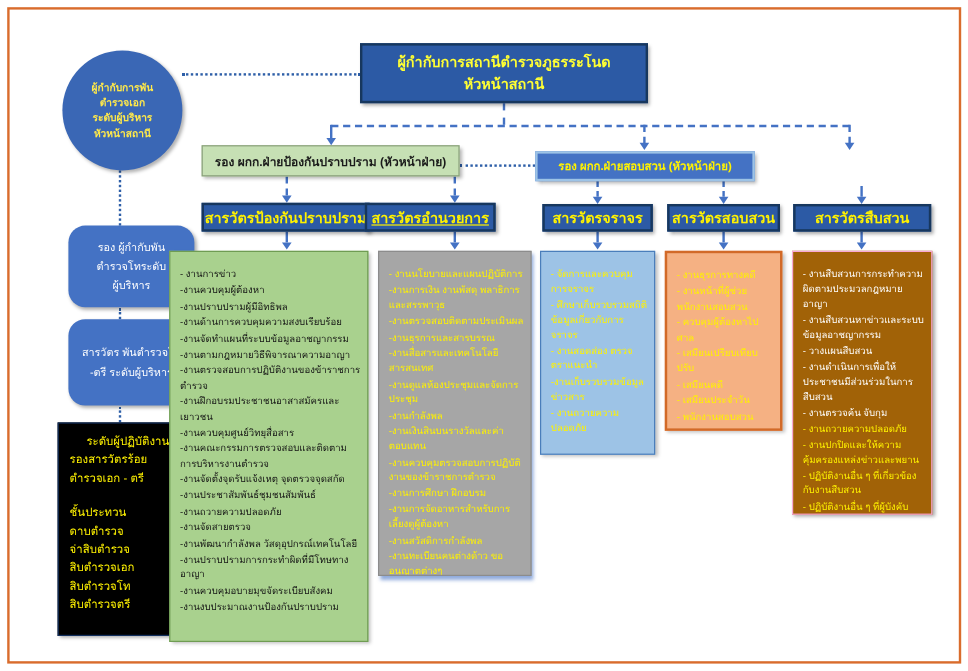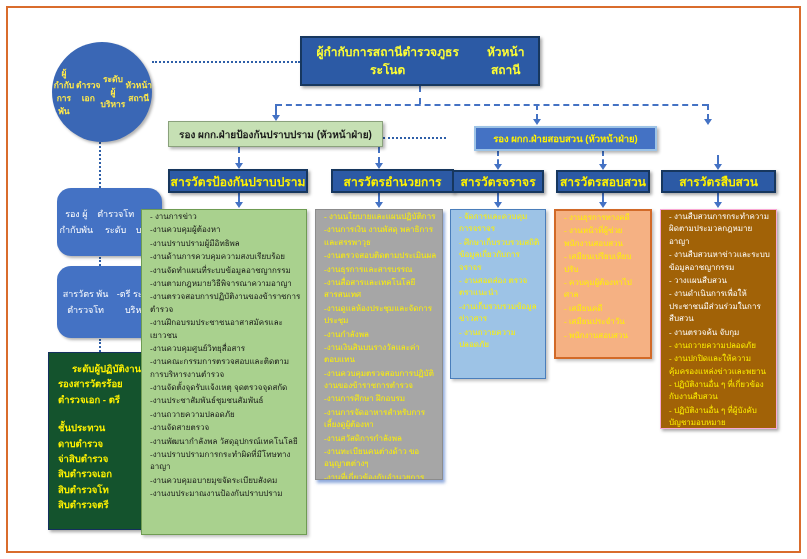--- a/index.html
+++ b/index.html
@@ -5,21 +5,21 @@
   html,body{margin:0;padding:0;background:#fff;}
   #stage{
     position:relative;width:807px;height:559px;background:#ffffff;
     font-family:"Liberation Sans",sans-serif;overflow:hidden;
   }
   .frame{
     position:absolute;left:6px;top:6px;right:6px;bottom:6px;
     border:2px solid #D96C2C;background:#ffffff;
   }
   .abs{position:absolute;box-sizing:border-box;}
-  .ctr{display:flex;flex-direction:row;align-items:center;justify-content:center;text-align:center;}
+  .ctr{display:flex;flex-direction:column;align-items:center;justify-content:center;text-align:center;}
 
   
   .title-box{
     left:300px;top:36px;width:240px;height:50px;
     background:#2C5AA5;border:2px solid #17375E;
     color:#FFFF33;font-weight:bold;font-size:12px;line-height:1.5;
     box-shadow:2px 2px 3px rgba(0,0,0,.35);
   }
 
   
@@ -29,56 +29,56 @@
     box-shadow:2px 2px 3px rgba(0,0,0,.3);
   }
   .round-box{
     background:#4472C4;border-radius:14px;color:#ffffff;
     font-size:9px;line-height:1.8;box-shadow:2px 2px 3px rgba(0,0,0,.3);
   }
   .round1{left:57px;top:188px;width:105px;height:68px;}
   .round2{left:57px;top:266px;width:105px;height:72px;}
   .staff-box{
     left:48px;top:352px;width:118px;height:178px;
-    background:#14532d;border:1px solid #13305E;
-    color:#FFF200;font-weight:bold;font-size:9.5px;line-height:1.62;
+    background:#000000;border:1px solid #13305E;
+    color:#FFF200;font-weight:normal;font-size:9.5px;line-height:1.62;
     padding:8px 6px 4px 9px;box-shadow:2px 2px 3px rgba(0,0,0,.35);
   }
   .staff-box .line{min-height:13px;}
   .staff-box .line:first-child{padding-left:14px;}
 
   
   .head{font-weight:bold;box-shadow:2px 2px 3px rgba(0,0,0,.3);}
   .head-prev{
     left:168px;top:121px;width:215px;height:26px;
     background:#C6E0B4;border:1px solid #8aa17c;color:#1a1a1a;font-size:10px;
   }
   .head-interrog{
     left:446px;top:126px;width:183px;height:25px;
-    background:#4472C4;border:2px solid #9DC3E6;color:#FFF200;font-size:9.5px;margin-left:28px;
+    background:#4472C4;border:2px solid #9DC3E6;color:#FFF200;font-size:9.5px;
   }
   .head-invest{
     left:630px;top:126px;width:158px;height:29px;
     background:#F5B183;border:2px solid #C55A11;color:#1a1a1a;font-size:9px;
   }
 
   
   .insp{
     background:#2C5AA5;border:2px solid #17375E;color:#FFF200;
     font-weight:bold;font-size:12px;box-shadow:2px 2px 3px rgba(0,0,0,.35);
   }
   .insp1{left:168px;top:169px;width:140px;height:24px;}
-  .insp2{left:331px;top:169px;width:123px;height:24px;}
+  .insp2{left:304px;top:169px;width:109px;height:24px;text-decoration:underline;}
   .insp3{left:452px;top:170px;width:92px;height:23px;}
   .insp4{left:556px;top:170px;width:94px;height:23px;}
   .insp5{left:661px;top:170px;width:115px;height:23px;}
 
   
   .duties{
-    font-size:8px;line-height:1.55;padding:1px 5px 4px 8px;overflow:hidden;
+    font-size:8px;line-height:1.55;padding:13px 5px 4px 8px;overflow:hidden;
   }
   .duty{margin-bottom:1px;}
   .d-prev{
     left:141px;top:209px;width:166px;height:326px;
     background:#A9D18E;border:1px solid #6f9c53;color:#141414;
     box-shadow:2px 2px 3px rgba(0,0,0,.25);
   }
   .d-admin{
     left:315px;top:209px;width:128px;height:271px;
     background:#A6A6A6;border:1px solid #8c8c8c;color:#FFF200;
@@ -253,22 +253,22 @@
   <div class="abs duties d-traffic">
       <div class="duty">- จัดการและควบคุมการจราจร</div>
       <div class="duty">- ศึกษาเก็บรวบรวมสถิติข้อมูลเกี่ยวกับการจราจร</div>
       <div class="duty">- งานสอดส่อง ตรวจตราแนะนำ</div>
       <div class="duty">-งานเก็บรวบรวมข้อมูลข่าวสาร</div>
       <div class="duty">- งานถวายความปลอดภัย</div>
     </div>
   <div class="abs duties d-interrog">
       <div class="duty">- งานธุรการทางคดี</div>
       <div class="duty">- งานหน้าที่ผู้ช่วยพนักงานสอบสวน</div>
+      <div class="duty">- ควบคุมผู้ต้องหาไปศาล</div>
       <div class="duty">- เสมียนเปรียบเทียบปรับ</div>
-      <div class="duty">- ควบคุมผู้ต้องหาไปศาล</div>
       <div class="duty">- เสมียนคดี</div>
       <div class="duty">- เสมียนประจำวัน</div>
       <div class="duty">- พนักงานสอบสวน</div>
     </div>
   <div class="abs duties d-invest">
       <div class="duty">- งานสืบสวนการกระทำความผิดตามประมวลกฎหมายอาญา</div>
       <div class="duty">- งานสืบสวนหาข่าวและระบบข้อมูลอาชญากรรม</div>
       <div class="duty">- วางแผนสืบสวน</div>
       <div class="duty">- งานดำเนินการเพื่อให้ประชาชนมีส่วนร่วมในการสืบสวน</div>
       <div class="duty">- งานตรวจค้น จับกุม</div>

